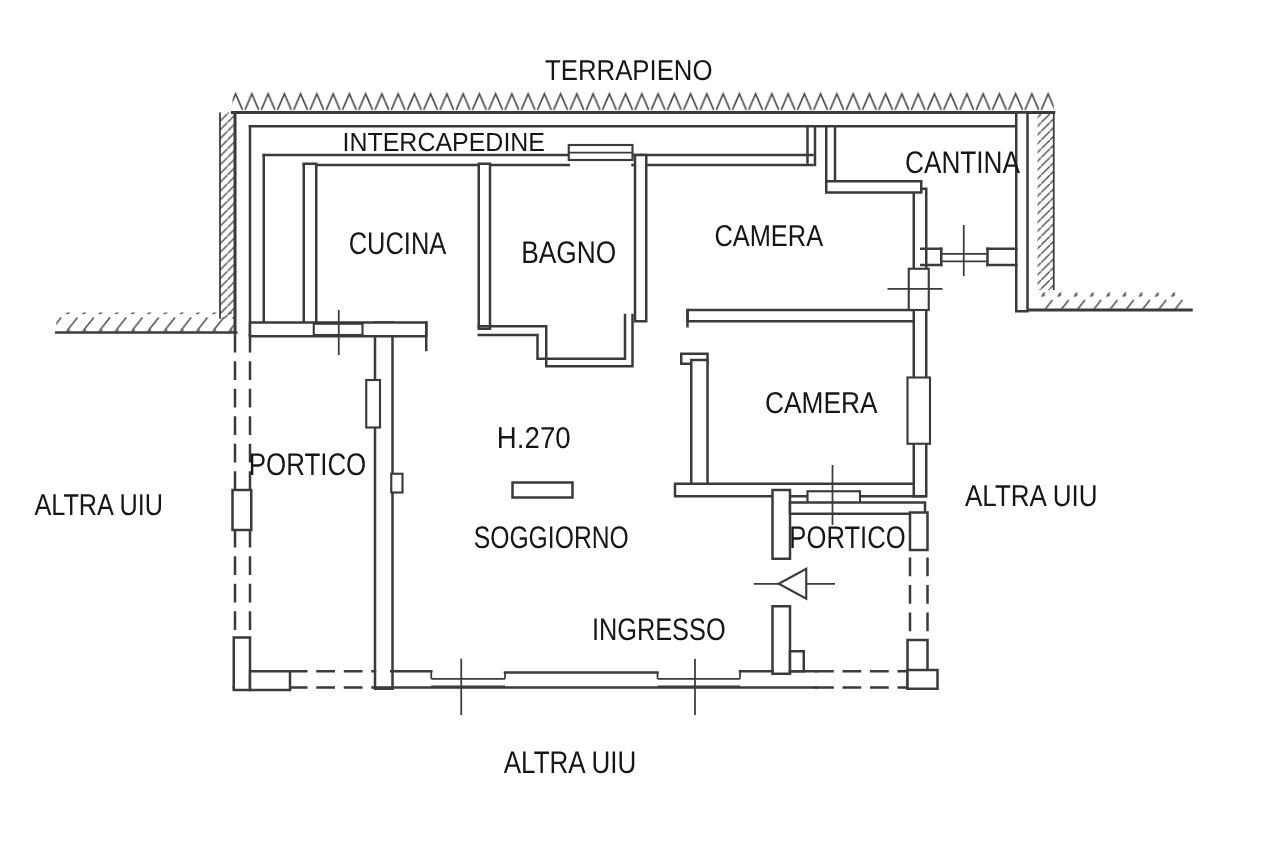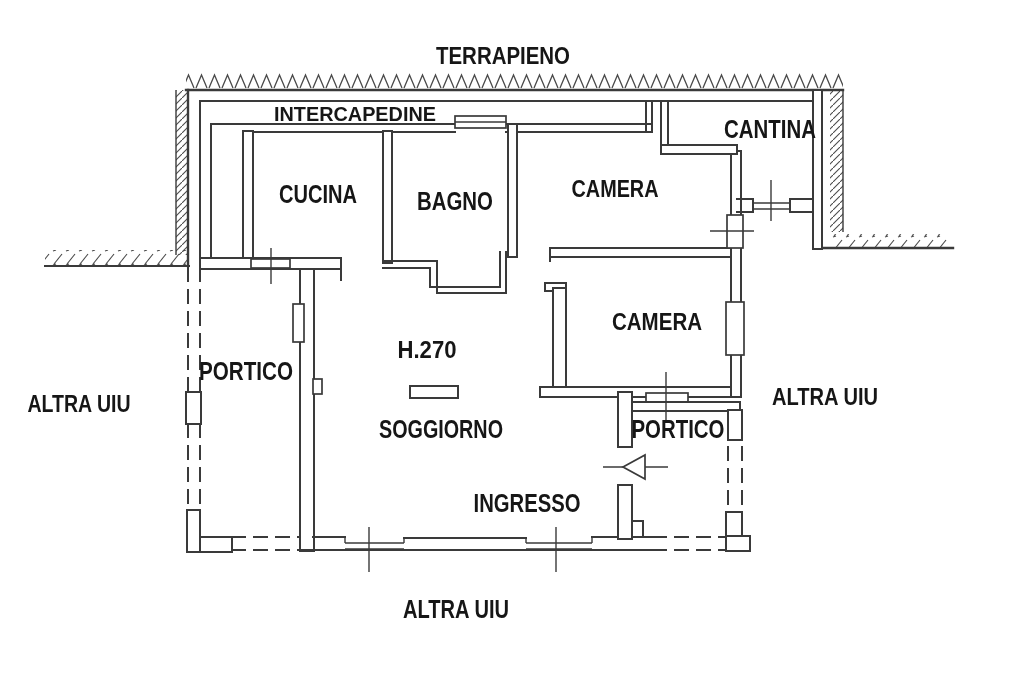--- a/index.html
+++ b/index.html
@@ -1,16 +1,16 @@
 <!DOCTYPE html>
 <html><head>
 <meta charset="utf-8">
 <style>
   html,body{margin:0;padding:0;background:#ffffff;}
-  .page{width:968px;height:682px;background:#ffffff;position:relative;overflow:hidden;font-weight:bold;}
+  .page{width:968px;height:682px;background:#ffffff;position:relative;overflow:hidden;}
   svg text{font-family:"Liberation Sans", sans-serif;fill:#161616;}
   .w2{stroke:#3a3a3a;stroke-width:2;fill:none;stroke-linecap:square;}
   .w22{stroke:#3a3a3a;stroke-width:2.4;fill:none;stroke-linecap:square;}
   .wf{fill:#ffffff;stroke:#3a3a3a;stroke-width:2;}
   .sym{fill:#ffffff;stroke:#3a3a3a;stroke-width:1.7;}
   .thin{stroke:#3a3a3a;stroke-width:1.4;fill:none;}
   .dash{stroke-dasharray:13 9;}
 </style>
 </head>
 <body>

